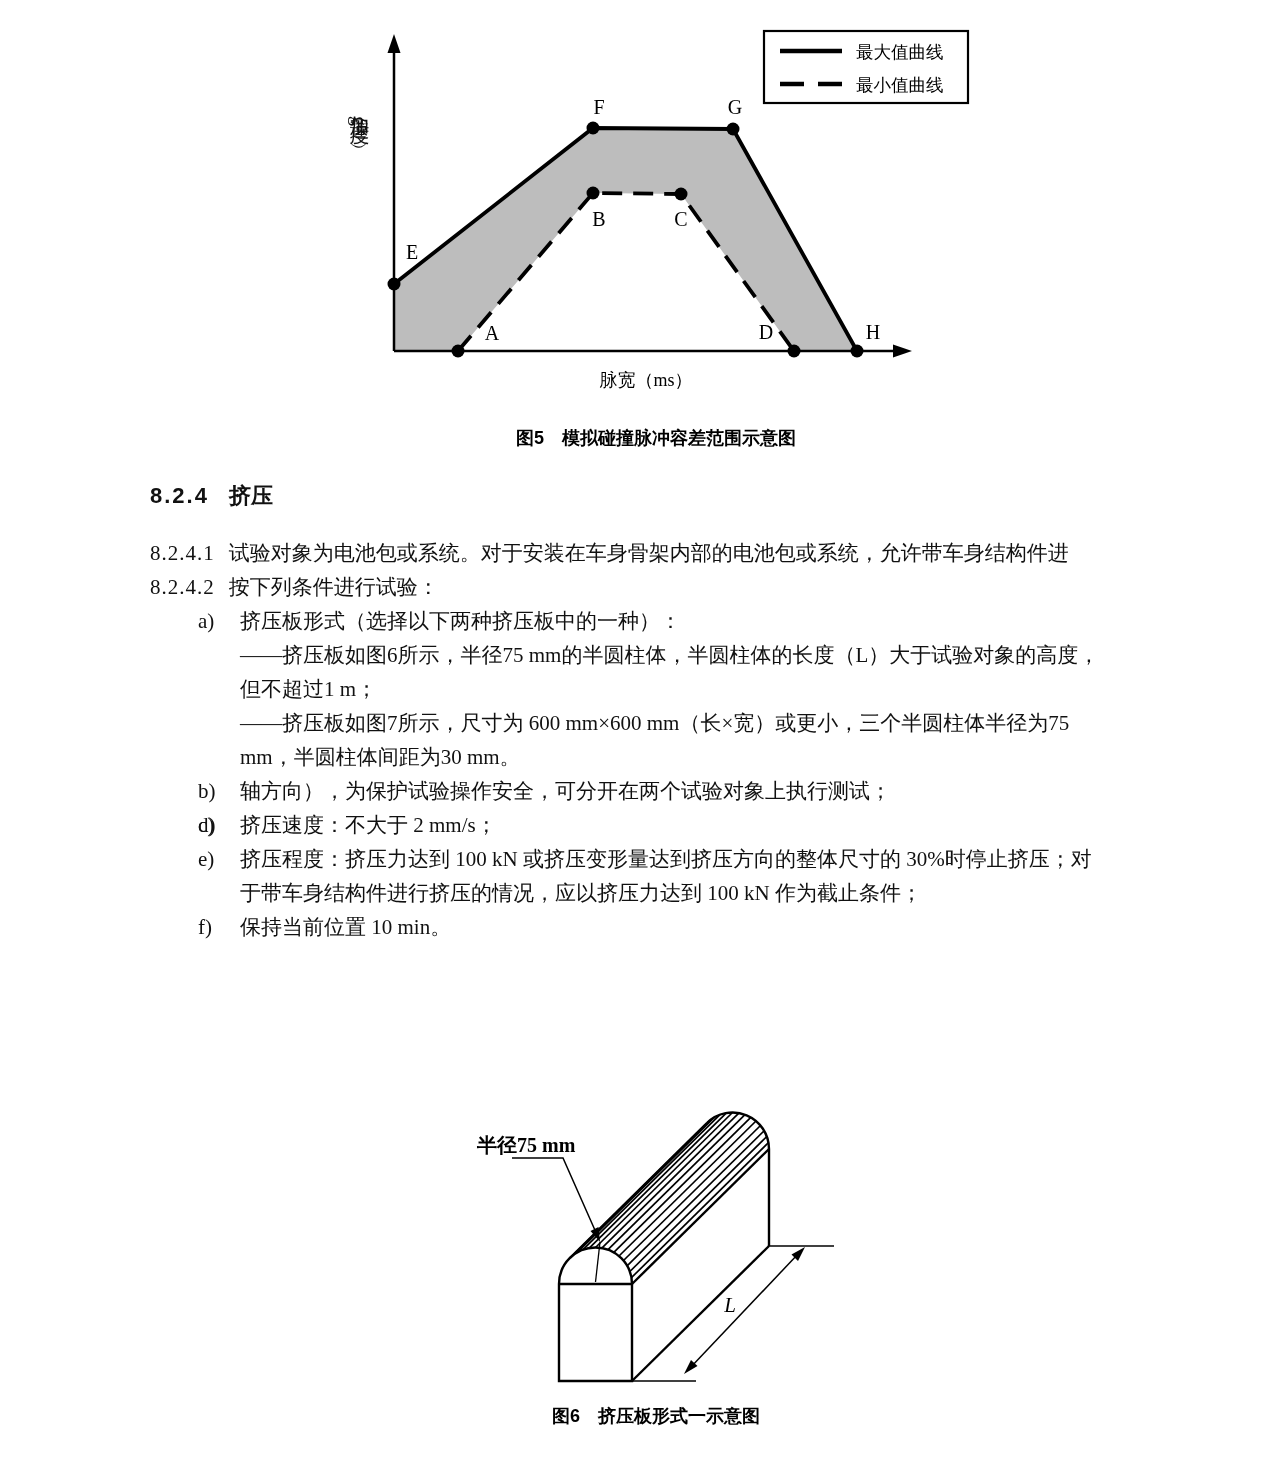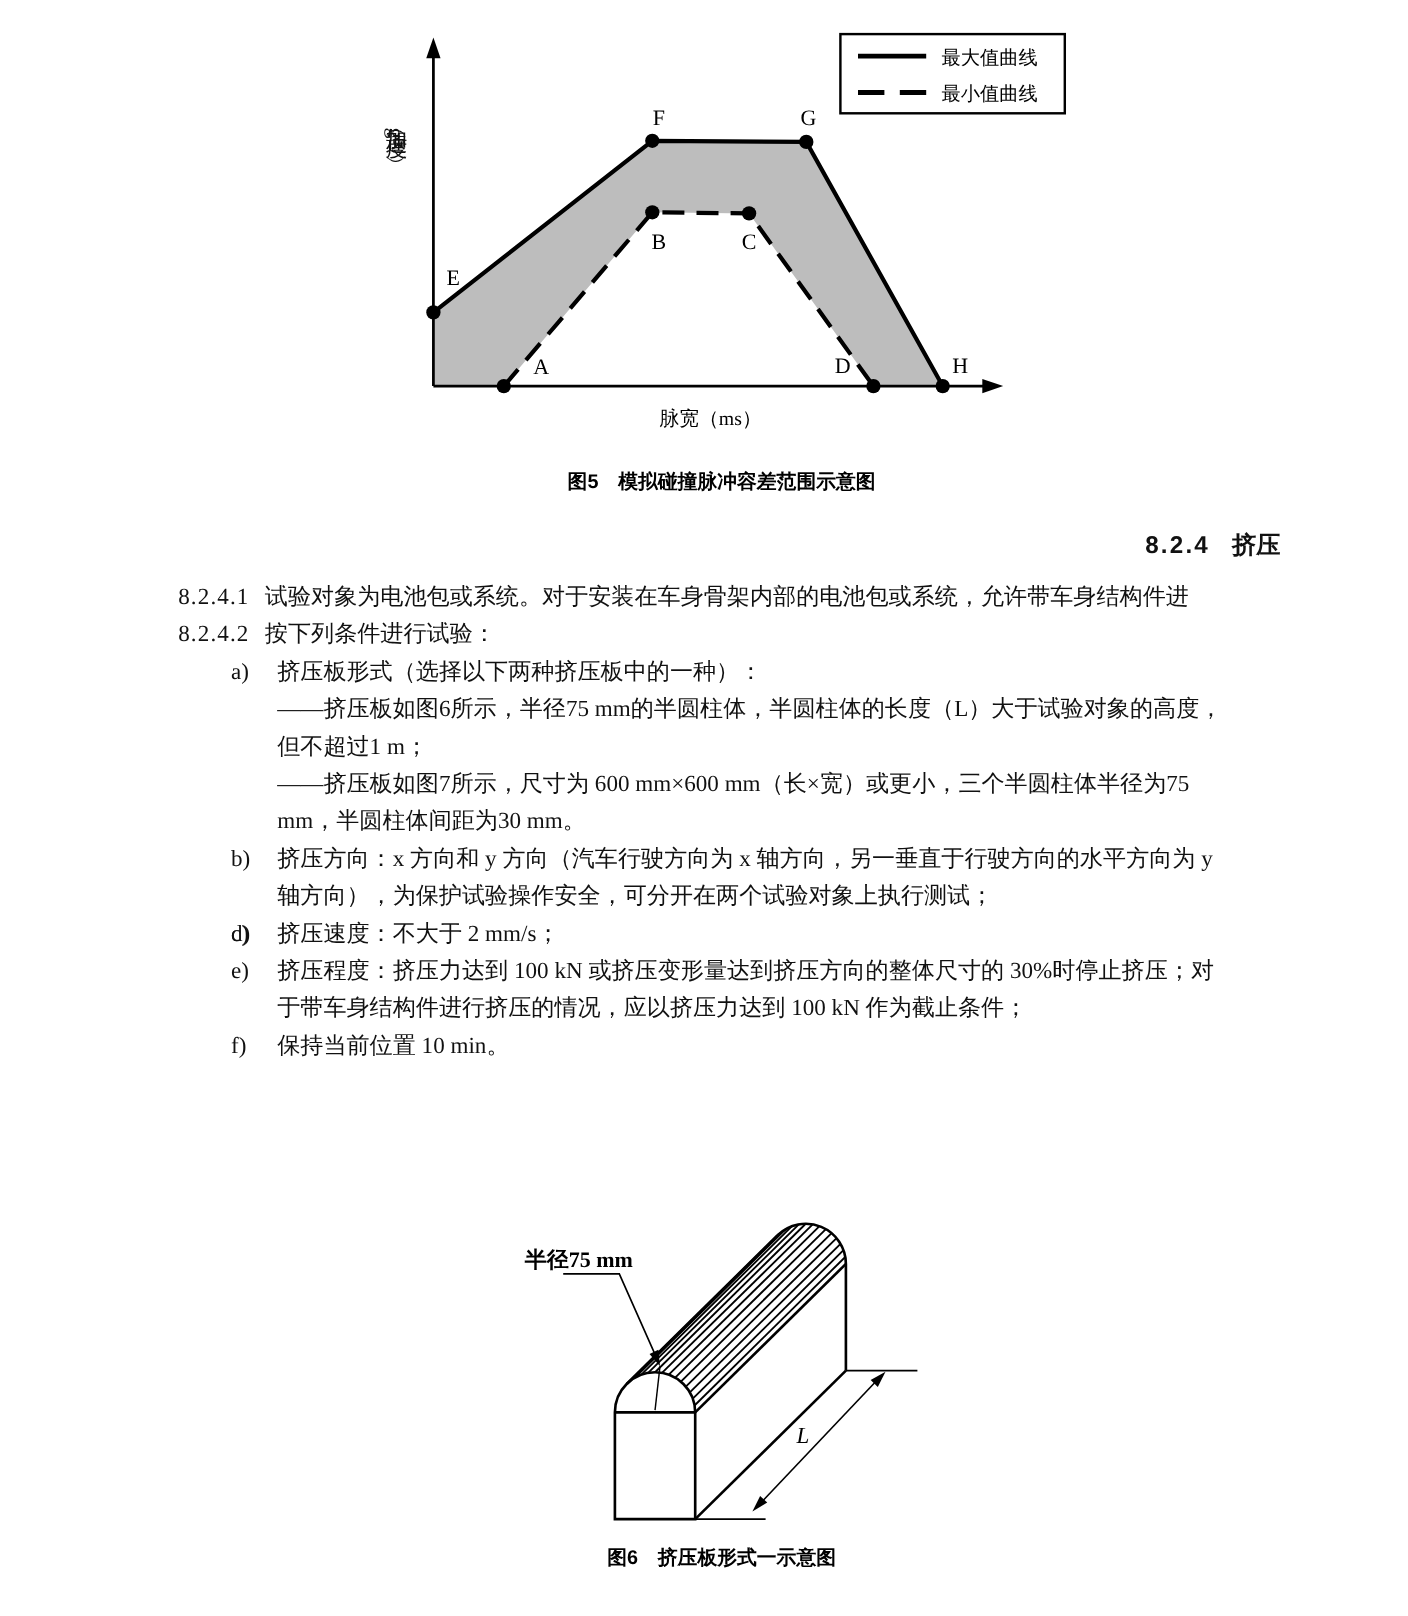--- a/index.html
+++ b/index.html
@@ -8,23 +8,23 @@
   #fig5{position:absolute;left:330px;top:18px;}
   .ylabel{position:absolute;left:347px;top:100px;writing-mode:vertical-rl;
           font-size:20px;letter-spacing:4px;color:#111;}
   .caption{position:absolute;left:150px;width:1012px;text-align:center;
            font-family:"Liberation Sans","DejaVu Sans",sans-serif;
            font-weight:700;font-size:18px;color:#000;}
   #cap5{top:426px;}
   #cap6{top:1404px;}
   .body{position:absolute;left:150px;top:479px;width:1014px;font-size:21px;line-height:34px;}
   .heading{font-family:"Liberation Sans","DejaVu Sans",sans-serif;font-weight:700;
-           font-size:22px;margin-bottom:12px;text-align:right;}
+           font-size:22px;margin-bottom:23px;}
   .heading .hnum{margin-right:20px;letter-spacing:2px;}
-  .ln{position:relative;white-space:nowrap;margin-left:12px;}
+  .ln{position:relative;white-space:nowrap;}
   .ln .num{margin-right:14px;letter-spacing:1px;}
   .item{padding-left:90px;}
   .item .marker{position:absolute;left:48px;}
   .cont{padding-left:90px;}
   #fig6{position:absolute;left:450px;top:1090px;}
   svg text{font-family:"Liberation Serif","DejaVu Serif",serif;}
 </style>
 </head>
 <body>
 
@@ -81,21 +81,21 @@
     <div class="heading">
       <span class="hnum">8.2.4</span><span>挤压</span>
     </div>
     <div class="ln sec"><span class="num">8.2.4.1</span><span>试验对象为电池包或系统。对于安装在车身骨架内部的电池包或系统，允许带车身结构件进</span></div>
     <div class="ln sec"><span class="num">8.2.4.2</span><span>按下列条件进行试验：</span></div>
     <div class="ln item"><span class="marker">a)</span><span>挤压板形式（选择以下两种挤压板中的一种）：</span></div>
     <div class="ln cont"><span>——挤压板如图6所示，半径75 mm的半圆柱体，半圆柱体的长度（L）大于试验对象的高度，</span></div>
     <div class="ln cont"><span>但不超过1 m；</span></div>
     <div class="ln cont"><span>——挤压板如图7所示，尺寸为 600 mm×600 mm（长×宽）或更小，三个半圆柱体半径为75</span></div>
     <div class="ln cont"><span>mm，半圆柱体间距为30 mm。</span></div>
-    <div class="ln item"><span class="marker">b)</span><span>挤压方向：x 方向和 y 方向（汽车行驶方向为 x 轴方向，另一垂直于行驶方向的水平方向为 y</span></div>
+    <div class="ln item"><span class="marker">b)</span></div>
     <div class="ln cont"><span>轴方向），为保护试验操作安全，可分开在两个试验对象上执行测试；</span></div>
     <div class="ln item"><span class="marker">c)</span></div>
     <div class="ln item"><span class="marker">d)</span><span>挤压速度：不大于 2 mm/s；</span></div>
     <div class="ln item"><span class="marker">e)</span><span>挤压程度：挤压力达到 100 kN 或挤压变形量达到挤压方向的整体尺寸的 30%时停止挤压；对</span></div>
     <div class="ln cont"><span>于带车身结构件进行挤压的情况，应以挤压力达到 100 kN 作为截止条件；</span></div>
     <div class="ln item"><span class="marker">f)</span><span>保持当前位置 10 min。</span></div>
   </div>
 
   <svg id="fig6" width="400" height="305" viewBox="0 0 400 305">
 

